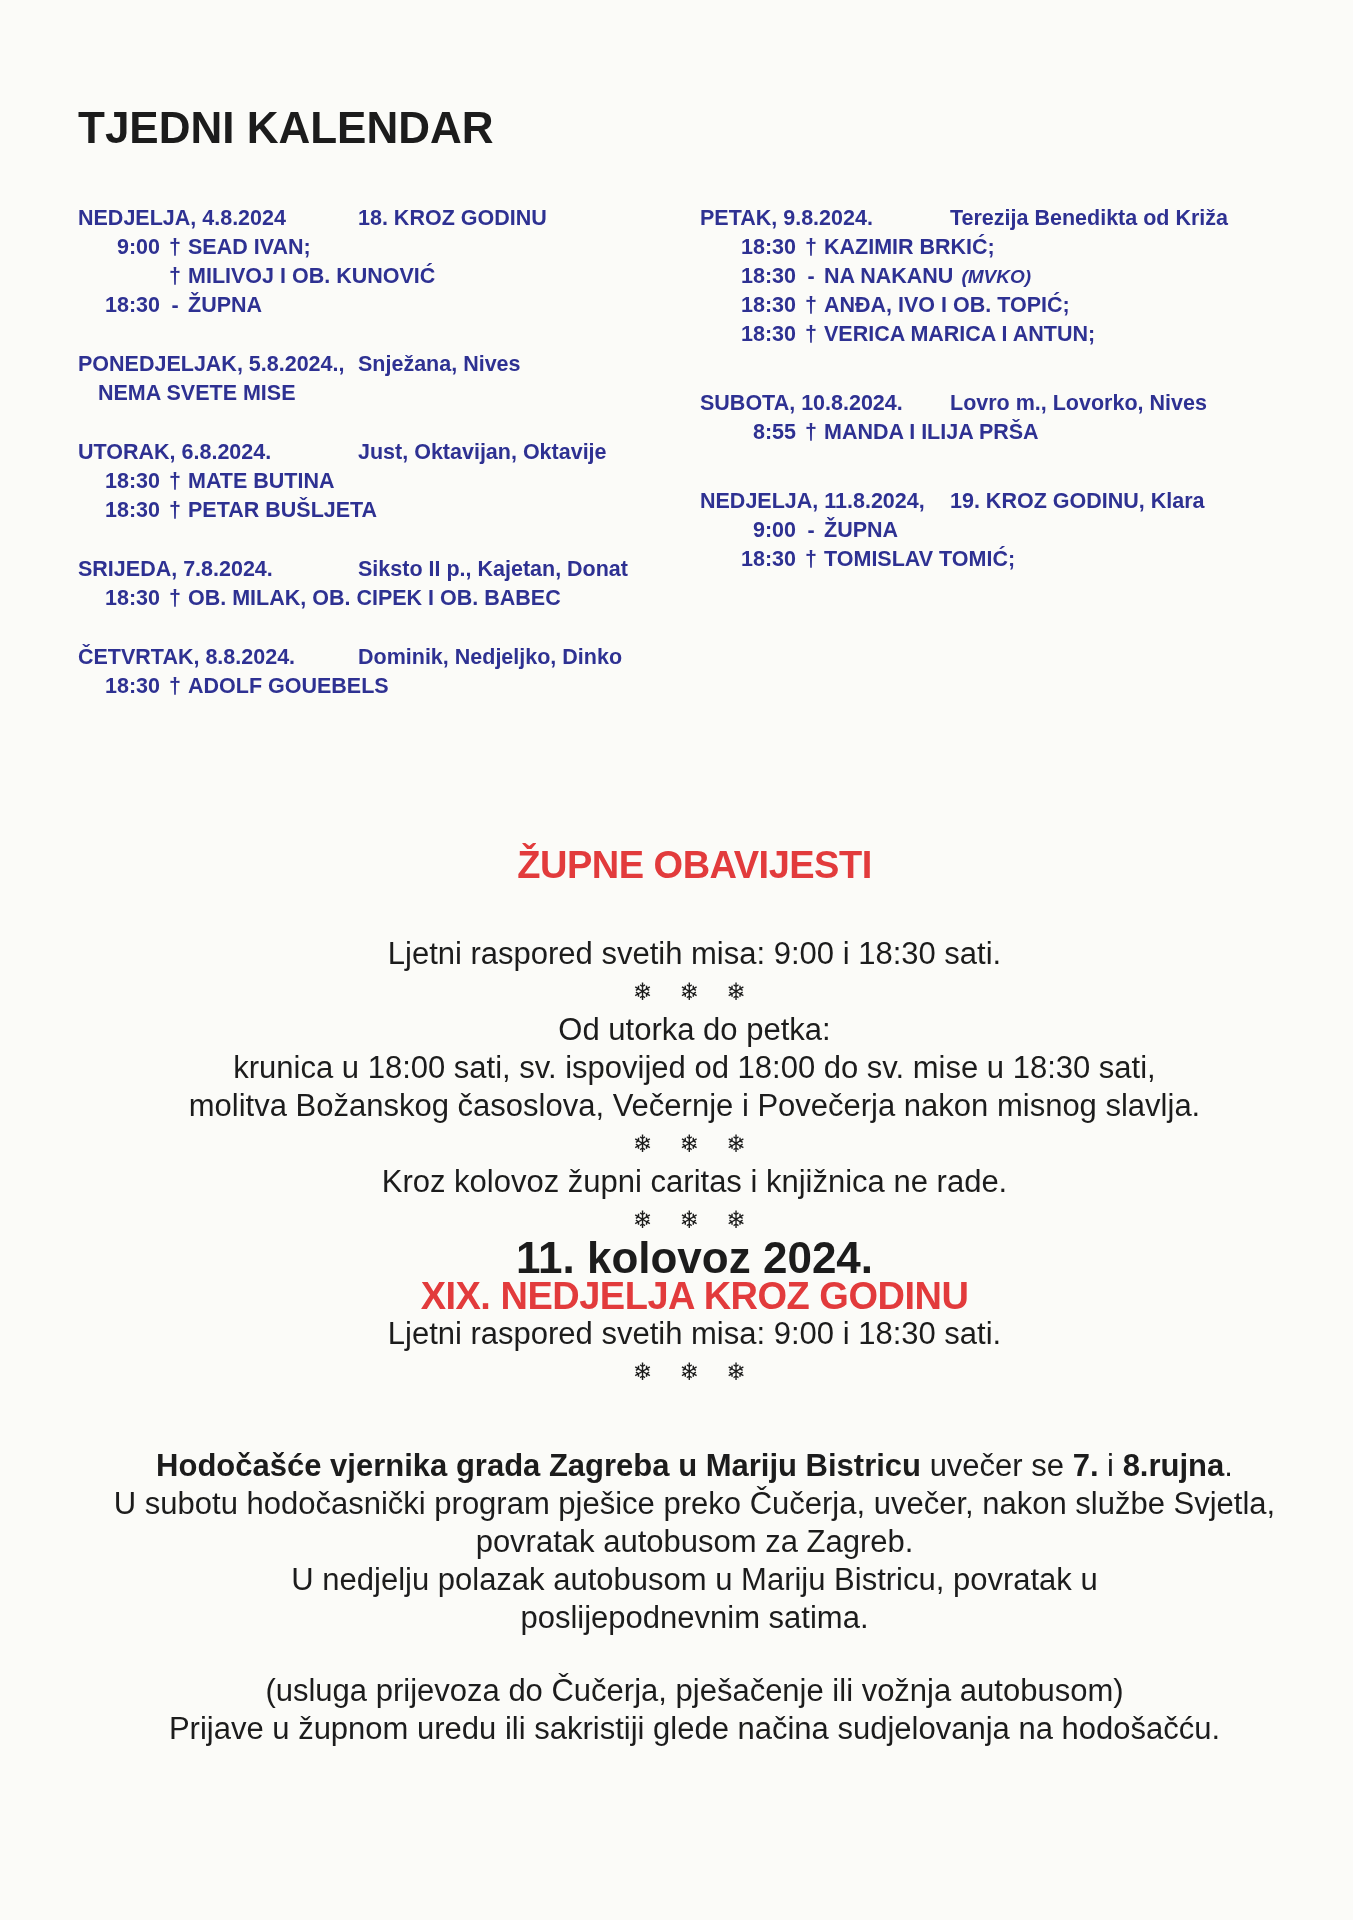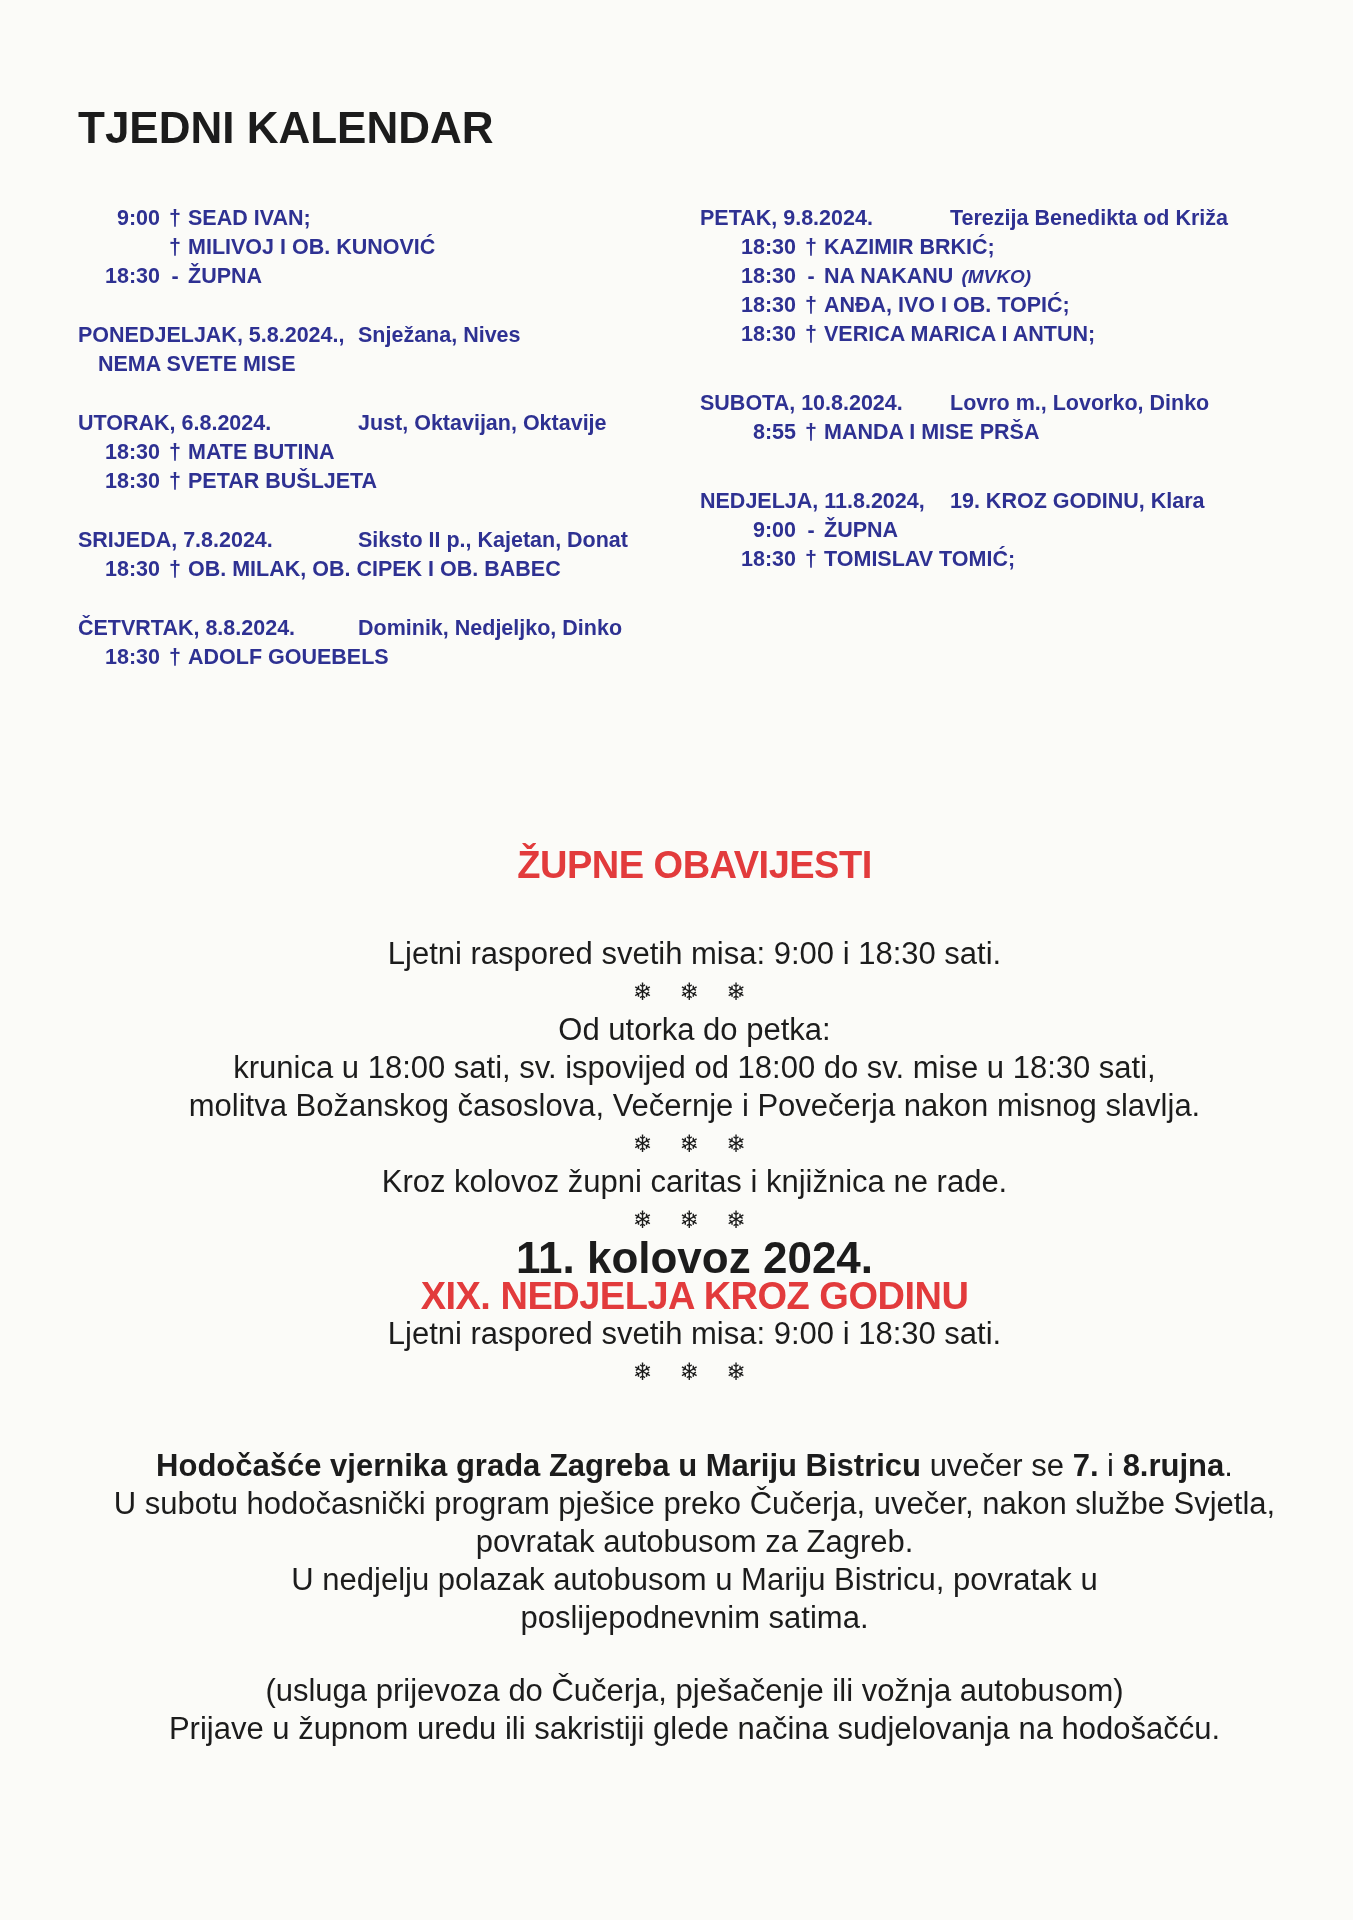--- a/index.html
+++ b/index.html
@@ -66,20 +66,24 @@
 
 <div class="page">
 
   <h1 class="page-title">TJEDNI KALENDAR</h1>
 
   <div class="calendar">
 
     <div class="col">
 
       <div class="day">
+        <div class="day-head">
+          <span class="date">NEDJELJA, 4.8.2024</span>
+          <span class="saints">18. KROZ GODINU</span>
+        </div>
         <div class="mass">
           <span class="t">9:00</span>
           <span class="mk">†</span>
           <span class="tx">SEAD IVAN;</span>
         </div>
         <div class="mass">
           <span class="t"></span>
           <span class="mk">†</span>
           <span class="tx">MILIVOJ I OB. KUNOVIĆ</span>
         </div>
@@ -169,26 +173,26 @@
         <div class="mass">
           <span class="t">18:30</span>
           <span class="mk">†</span>
           <span class="tx">VERICA MARICA I ANTUN;</span>
         </div>
       </div>
 
       <div class="day">
         <div class="day-head">
           <span class="date">SUBOTA, 10.8.2024.</span>
-          <span class="saints">Lovro m., Lovorko, Dinko</span>
+          <span class="saints">Lovro m., Lovorko, Nives</span>
         </div>
         <div class="mass">
           <span class="t">8:55</span>
           <span class="mk">†</span>
-          <span class="tx">MANDA I MISE PRŠA</span>
+          <span class="tx">MANDA I ILIJA PRŠA</span>
         </div>
       </div>
 
       <div class="day">
         <div class="day-head">
           <span class="date">NEDJELJA, 11.8.2024,</span>
           <span class="saints">19. KROZ GODINU, Klara</span>
         </div>
         <div class="mass">
           <span class="t">9:00</span>

